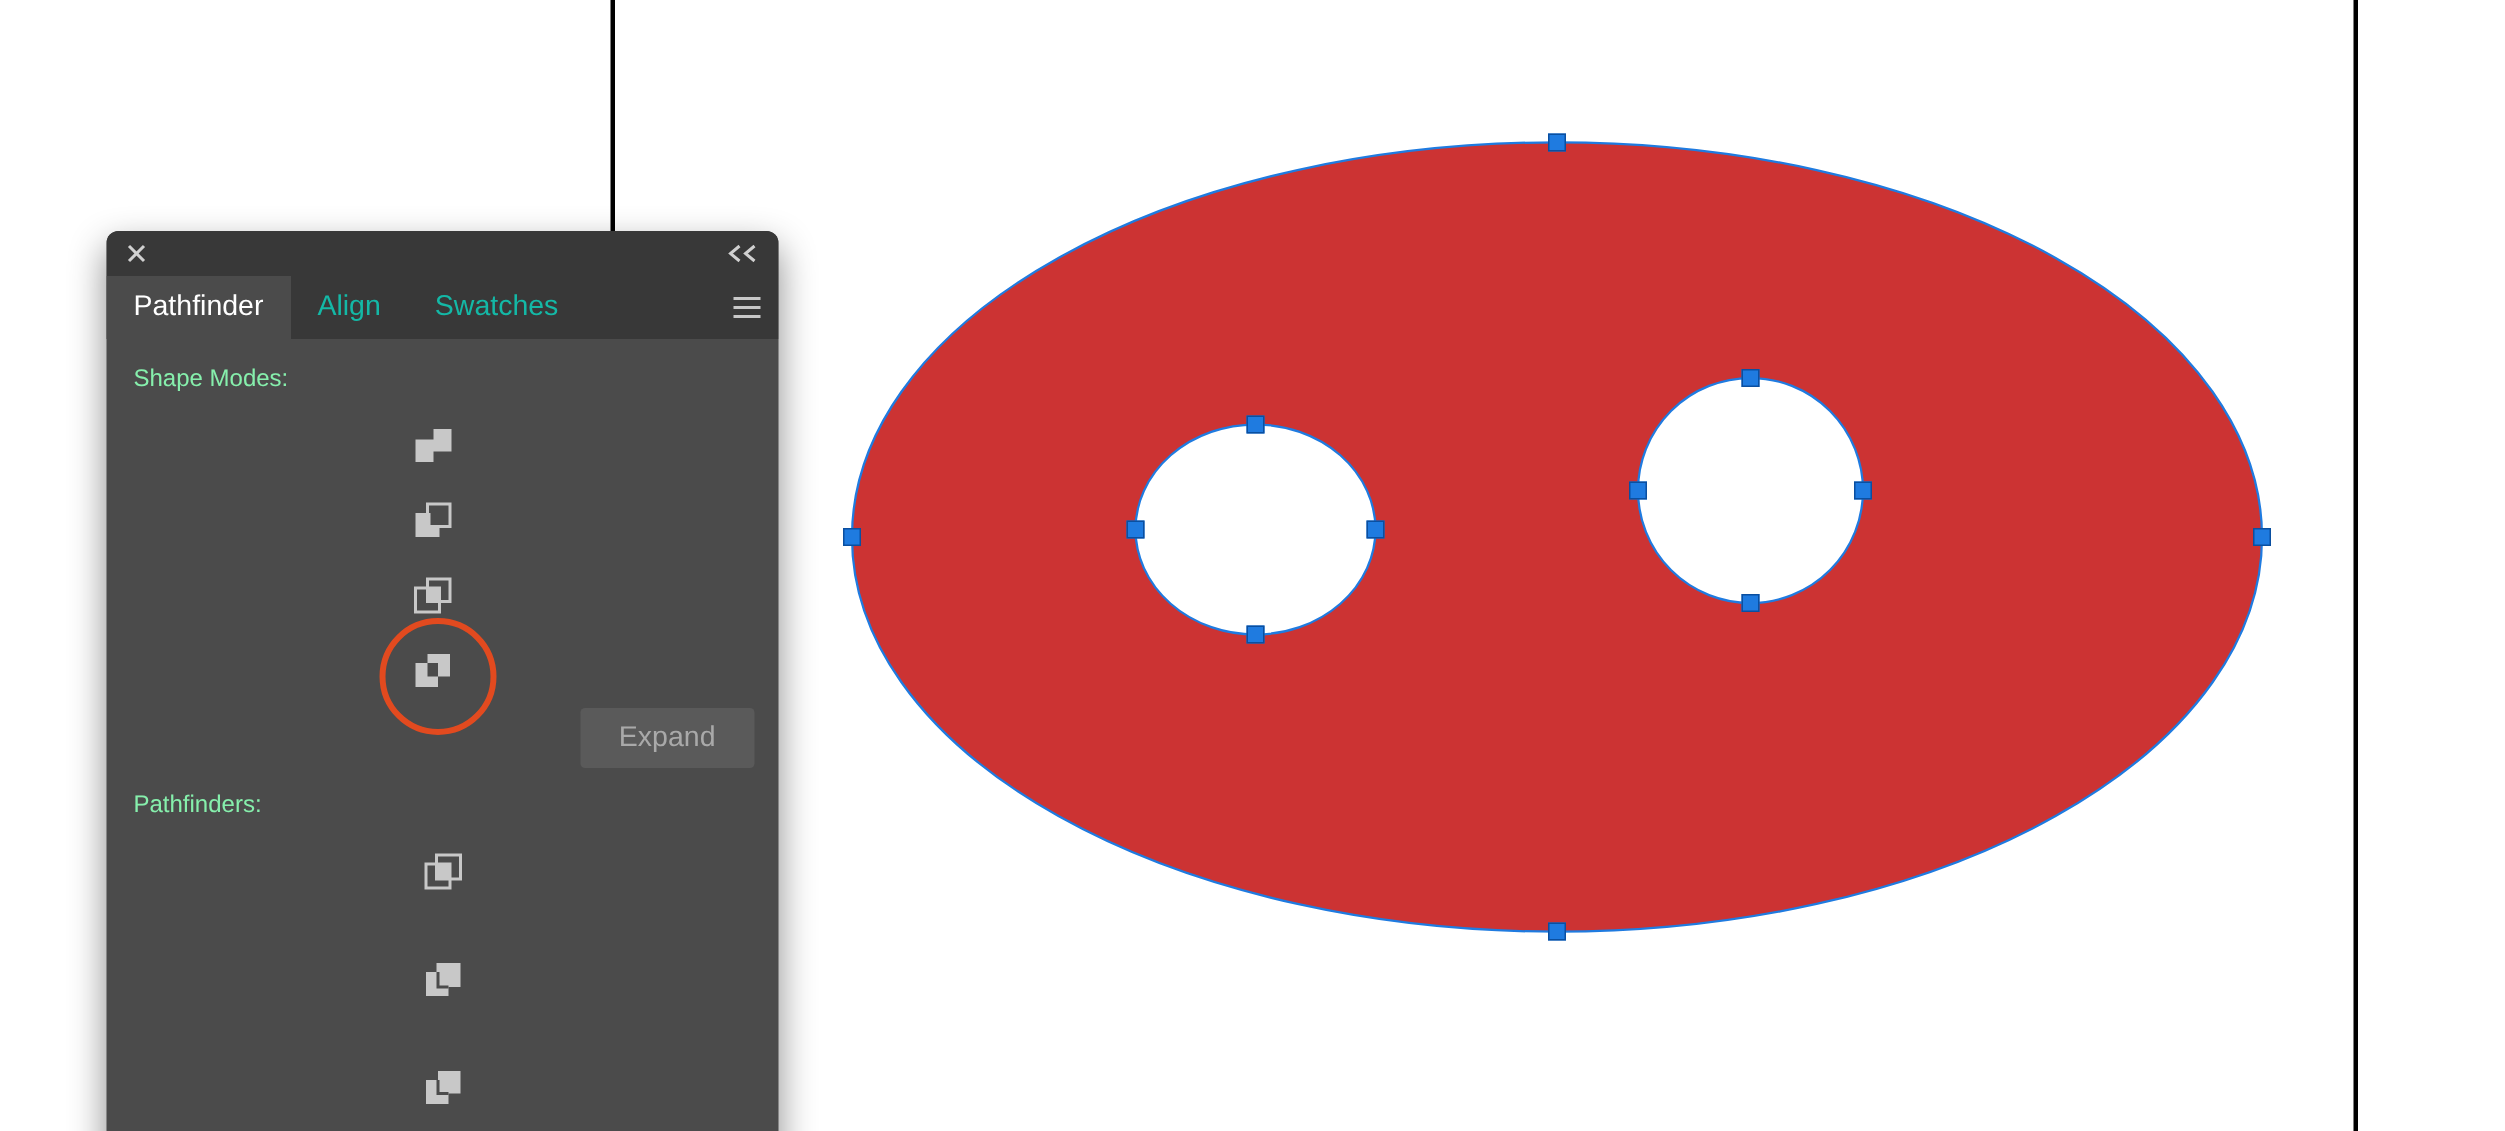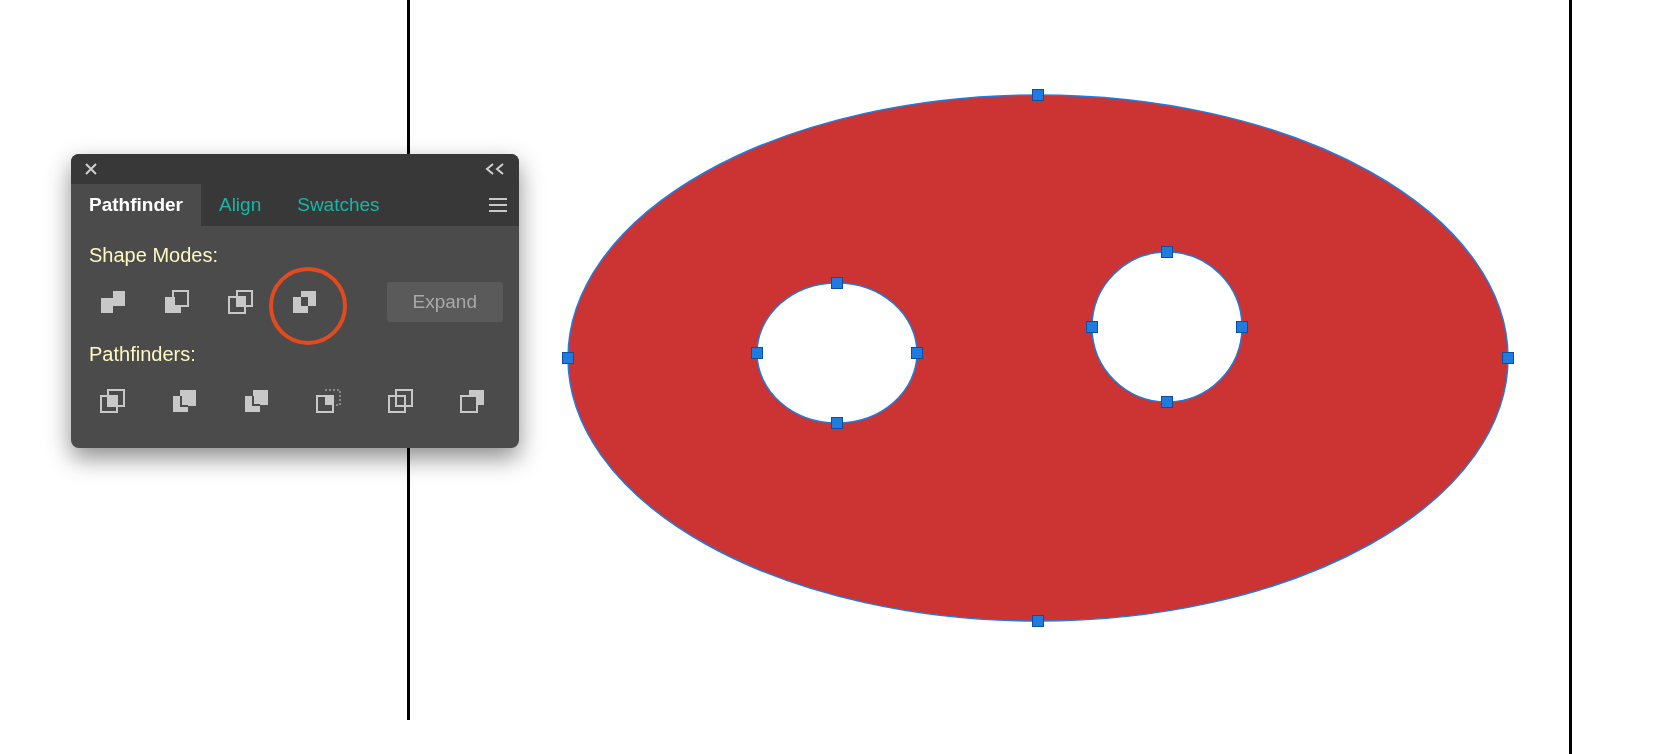--- a/index.html
+++ b/index.html
@@ -70,43 +70,43 @@
   }
   .tab {
     display:flex;align-items:center;
     padding:0 18px;
     color:#14b8a6;
     cursor:pointer;
   }
   .tab.active {
     background:#4b4b4b;
     color:#fff;
-    font-weight:bold;
   }
   .tab-menu {
     margin-left:auto;
     width:42px;
     display:flex;flex-direction:column;align-items:center;justify-content:center;
     gap:4px;
     cursor:pointer;
   }
   .tab-menu .line{width:18px;height:2px;background:#c8c8c8;}
 
   .panel-body{
     padding:14px 16px 22px 16px;
   }
   .section-label{
-    font-size:20px;
-    color:#fef9c3;
+    font-size:16px;
+    color:#86efac;
     margin:4px 0 10px 2px;
   }
   .row{
     display:flex;
     align-items:center;
     gap:0;
+    flex-direction:column;
   }
   .icon-btn{
     width:50px;height:50px;
     display:flex;align-items:center;justify-content:center;
     cursor:pointer;
     position:relative;
   }
   .icon-btn.spaced{ margin-right:14px; }
   .expand-btn{
     margin-left:auto;

